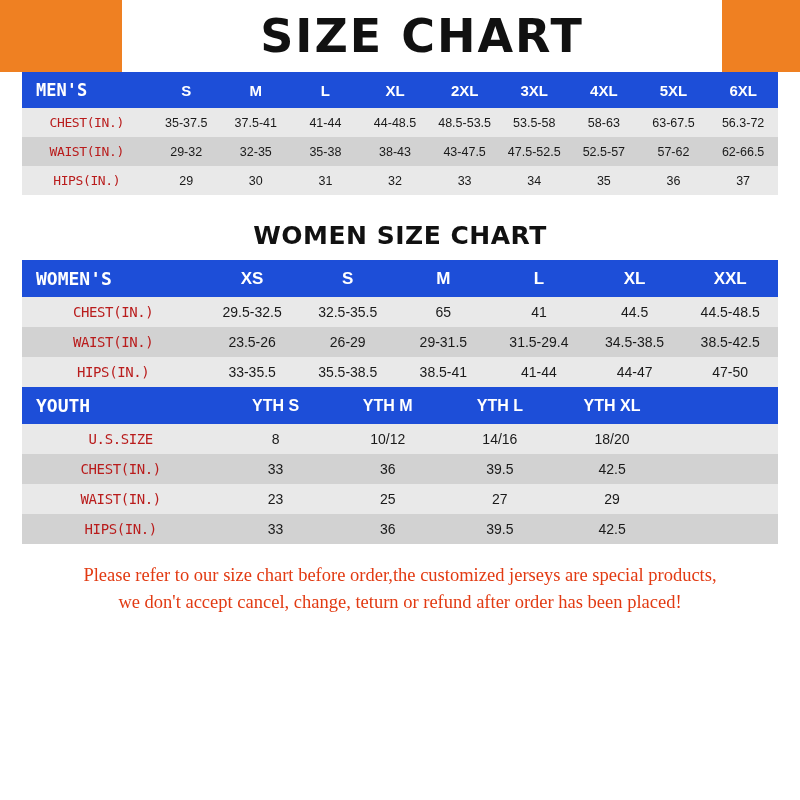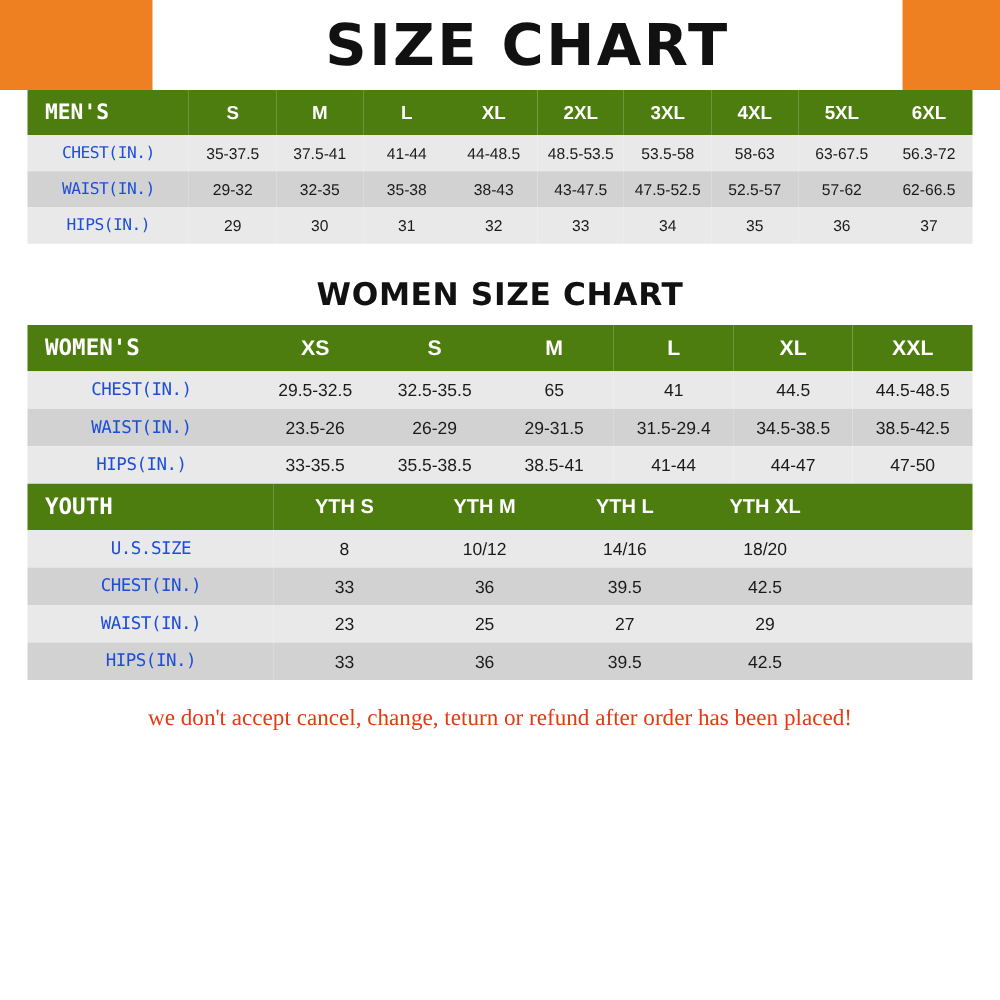--- a/index.html
+++ b/index.html
@@ -67,21 +67,21 @@
     border-collapse: collapse;
     table-layout: fixed;
   }
   table.size-table th,
   table.size-table td {
     text-align: center;
     font-family: "Liberation Sans", sans-serif;
   }
   
   .size-table thead tr {
-    background: #4d7c0f;
+    background: #1d4ed8;
   }
   .size-table thead th {
     color: #ffffff;
     font-size: 15px;
     font-weight: bold;
     padding: 8px 2px;
   }
   .size-table thead th.rowhead {
     text-align: left;
     padding-left: 14px;
@@ -91,21 +91,21 @@
   }
   
   .size-table tbody td {
     font-size: 13.5px;
     color: #1a1a1a;
     padding: 7px 2px;
   }
   .size-table tbody td.rowhead {
     font-family: "DejaVu Sans Mono", monospace;
     font-size: 14px;
-    color: #1d4ed8;
+    color: #b91c1c;
     letter-spacing: -0.4px;
   }
   .size-table tbody tr.shade-light { background: #e9e9e9; }
   .size-table tbody tr.shade-dark  { background: #d2d2d2; }
 
   
   .men-table thead th.rowhead { font-size: 17px; }
   .men-table tbody td { font-size: 12.5px; }
   .men-table tbody td.rowhead { font-size: 13px; }
 
@@ -283,17 +283,18 @@
           <td>33</td>
           <td>36</td>
           <td>39.5</td>
           <td>42.5</td>
           <td></td>
         </tr>
       </tbody>
     </table>
 
     <div class="notice">
+      <div>Please refer to our size chart before order,the customized jerseys are special products,</div>
       <div>we don't accept cancel, change, teturn or refund after order has been placed!</div>
     </div>
 
   </div>
 </div>
 
 </body></html>

